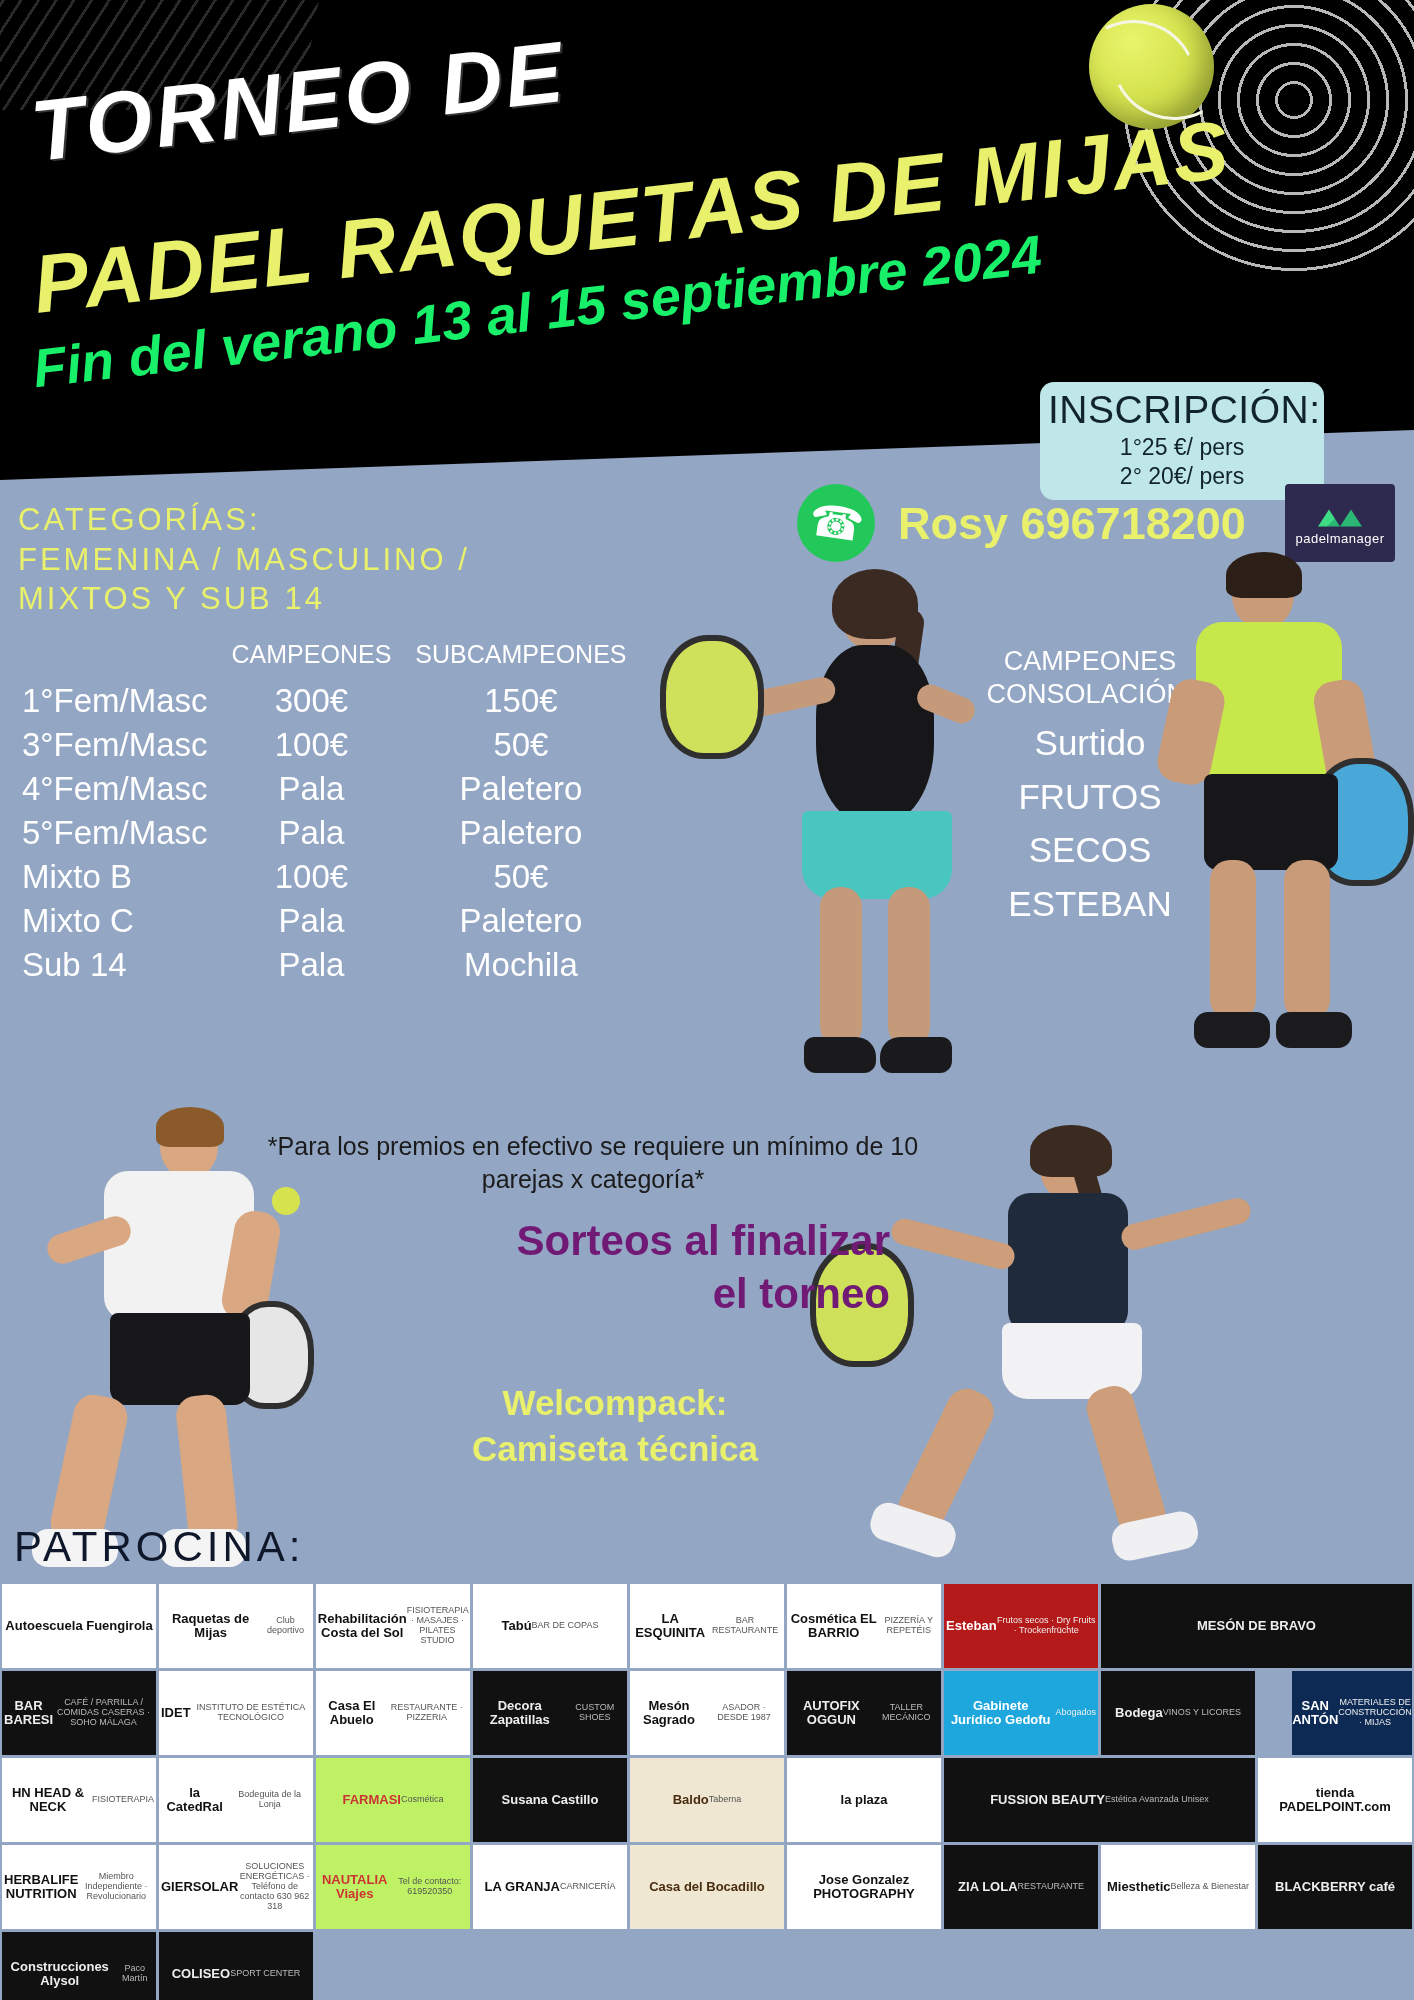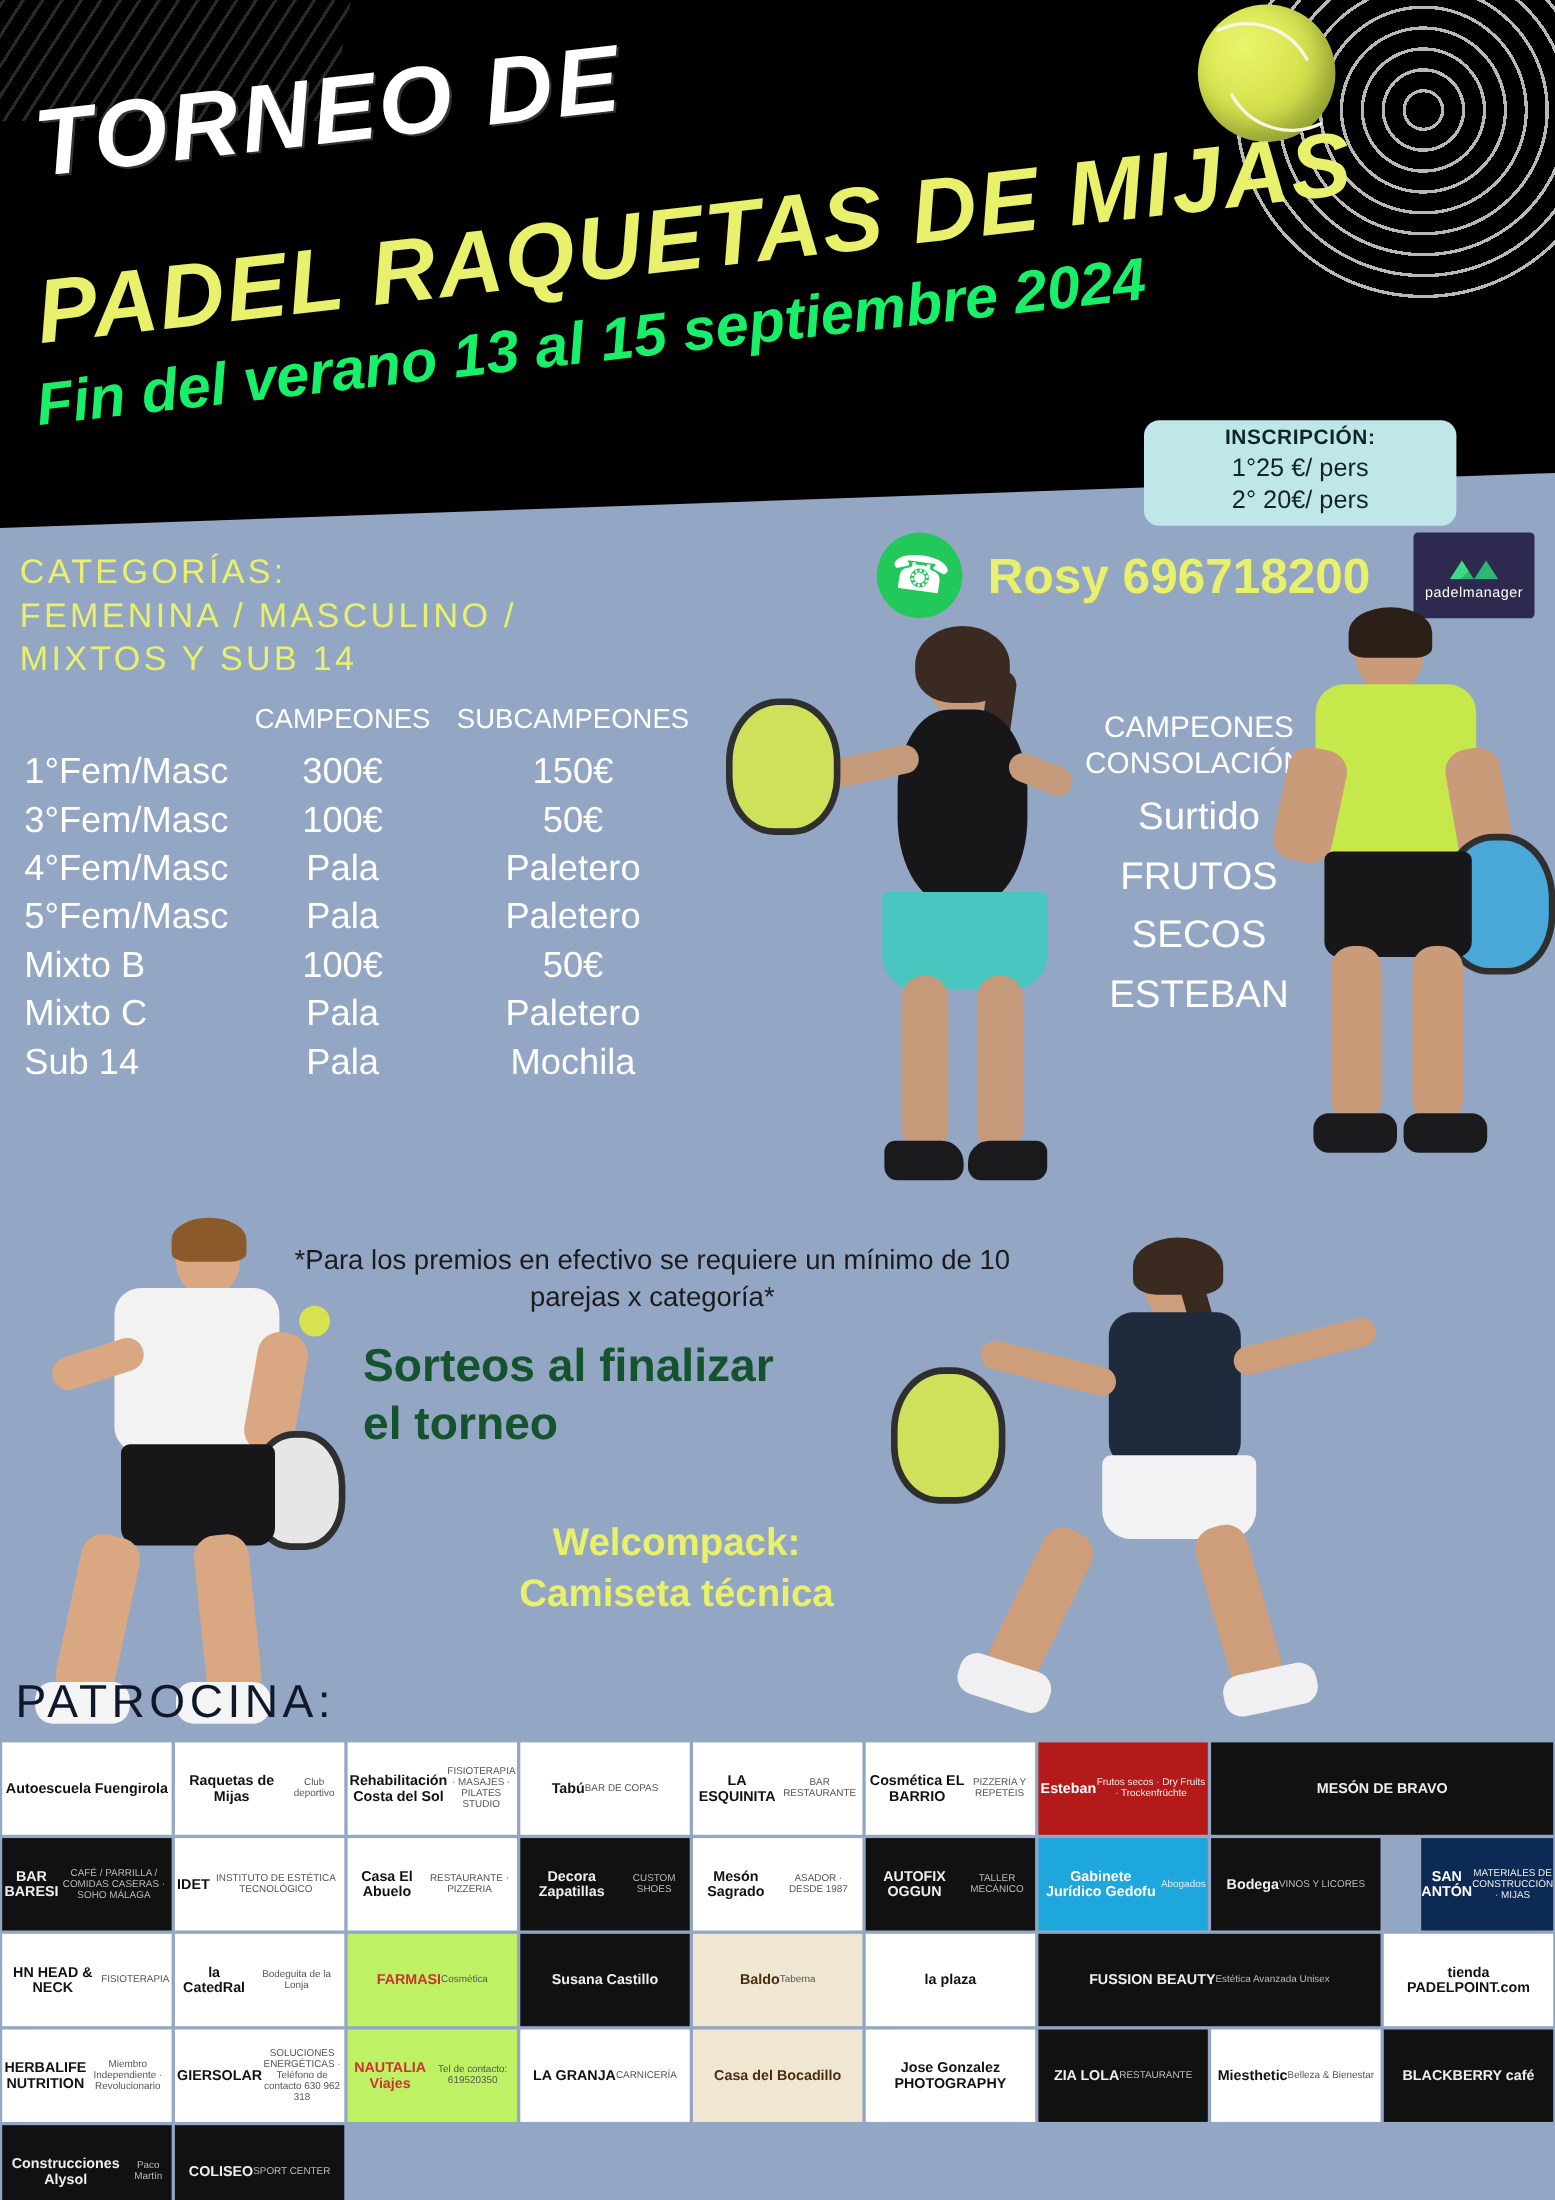--- a/index.html
+++ b/index.html
@@ -64,21 +64,21 @@
     transform:rotate(-6.5deg);
     white-space:nowrap;
   }
 
   
   .inscripcion{
     position:absolute;left:1040px;top:382px;width:268px;
     background:#bfe7ea;border-radius:14px;padding:6px 8px 10px 8px;
     text-align:center;color:#11242b;
   }
-  .inscripcion .h{font-size:19px;font-weight:bold;letter-spacing:.5px;}
+  .inscripcion .h{font-size:39px;font-weight:normal;letter-spacing:.5px;}
   .inscripcion .l{font-size:23px;margin-top:2px;}
 
   
   .phone-circle{
     position:absolute;left:797px;top:484px;width:78px;height:78px;border-radius:50%;
     background:#22c95a;display:flex;align-items:center;justify-content:center;
   }
   .phone-glyph{font-size:44px;color:#fff;line-height:1;transform:rotate(8deg);}
   .phone-text{
     position:absolute;left:898px;top:498px;
@@ -121,22 +121,22 @@
     font-size:27px;line-height:1.22;
   }
   .consol .big{font-size:35px;line-height:1.25;margin-top:10px;}
 
   
   .note{
     position:absolute;left:248px;top:1130px;width:690px;text-align:center;
     color:#1b1b1b;font-size:25px;line-height:1.3;
   }
   .sorteos{
-    position:absolute;left:330px;top:1215px;width:560px;text-align:left;
-    color:#14532d;font-size:42px;font-weight:bold;line-height:1.25;
+    position:absolute;left:330px;top:1215px;width:560px;text-align:right;
+    color:#701a75;font-size:42px;font-weight:bold;line-height:1.25;
   }
   .welcome{
     position:absolute;left:380px;top:1380px;width:470px;text-align:center;
     color:#e9f06b;font-size:35px;font-weight:bold;line-height:1.3;
   }
   .patrocina{
     position:absolute;left:14px;top:1523px;color:#0f172a;
     font-size:42px;letter-spacing:4px;
   }
 

